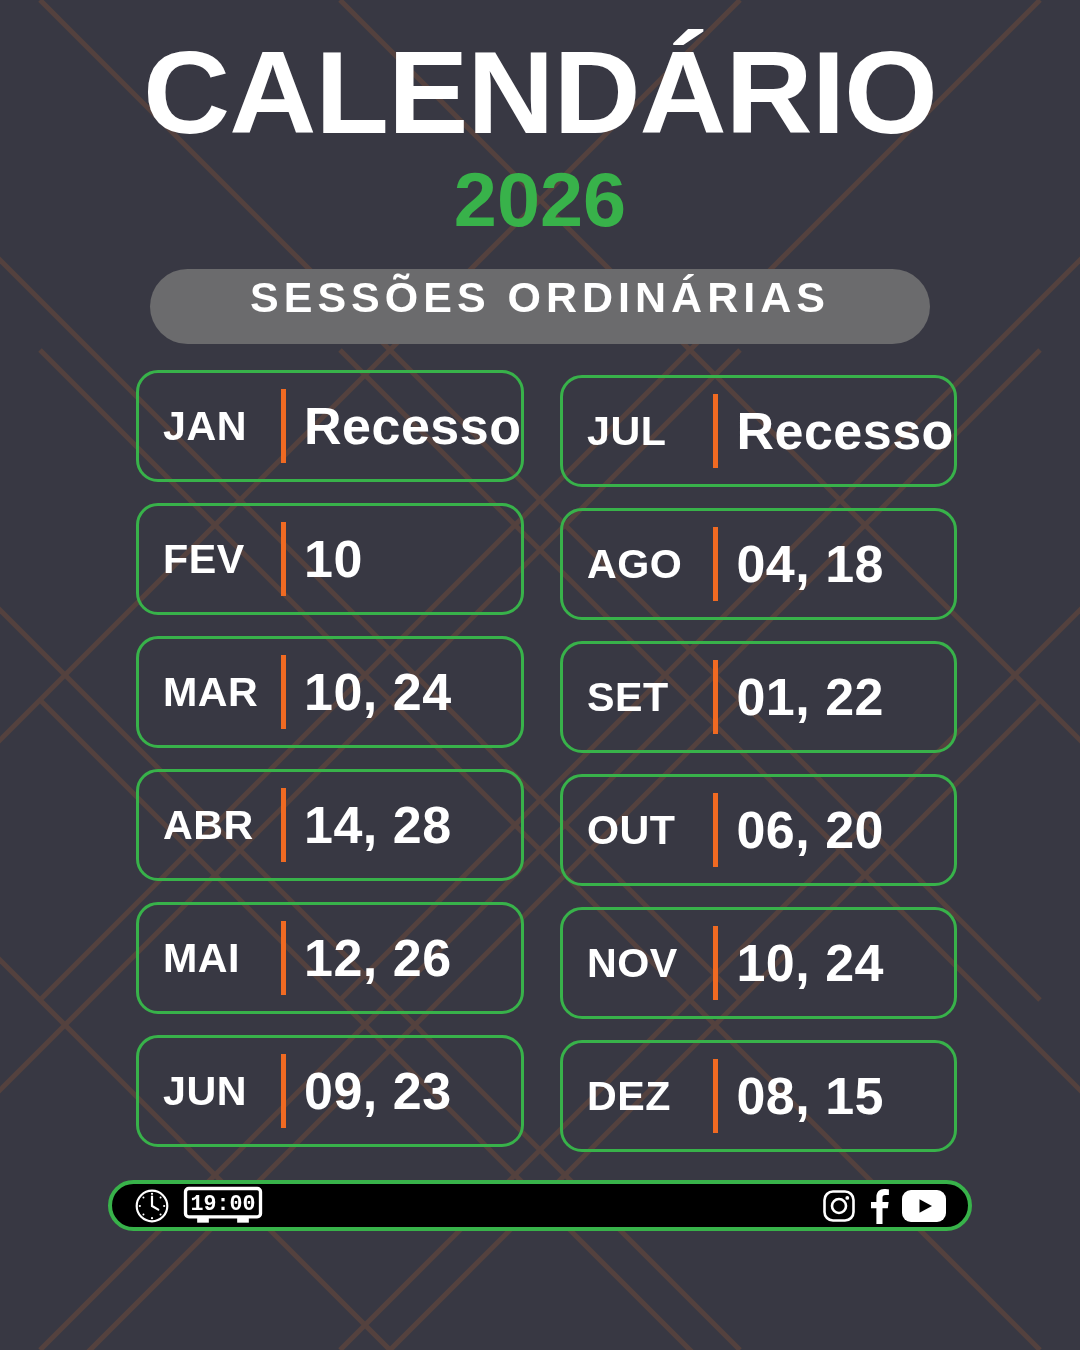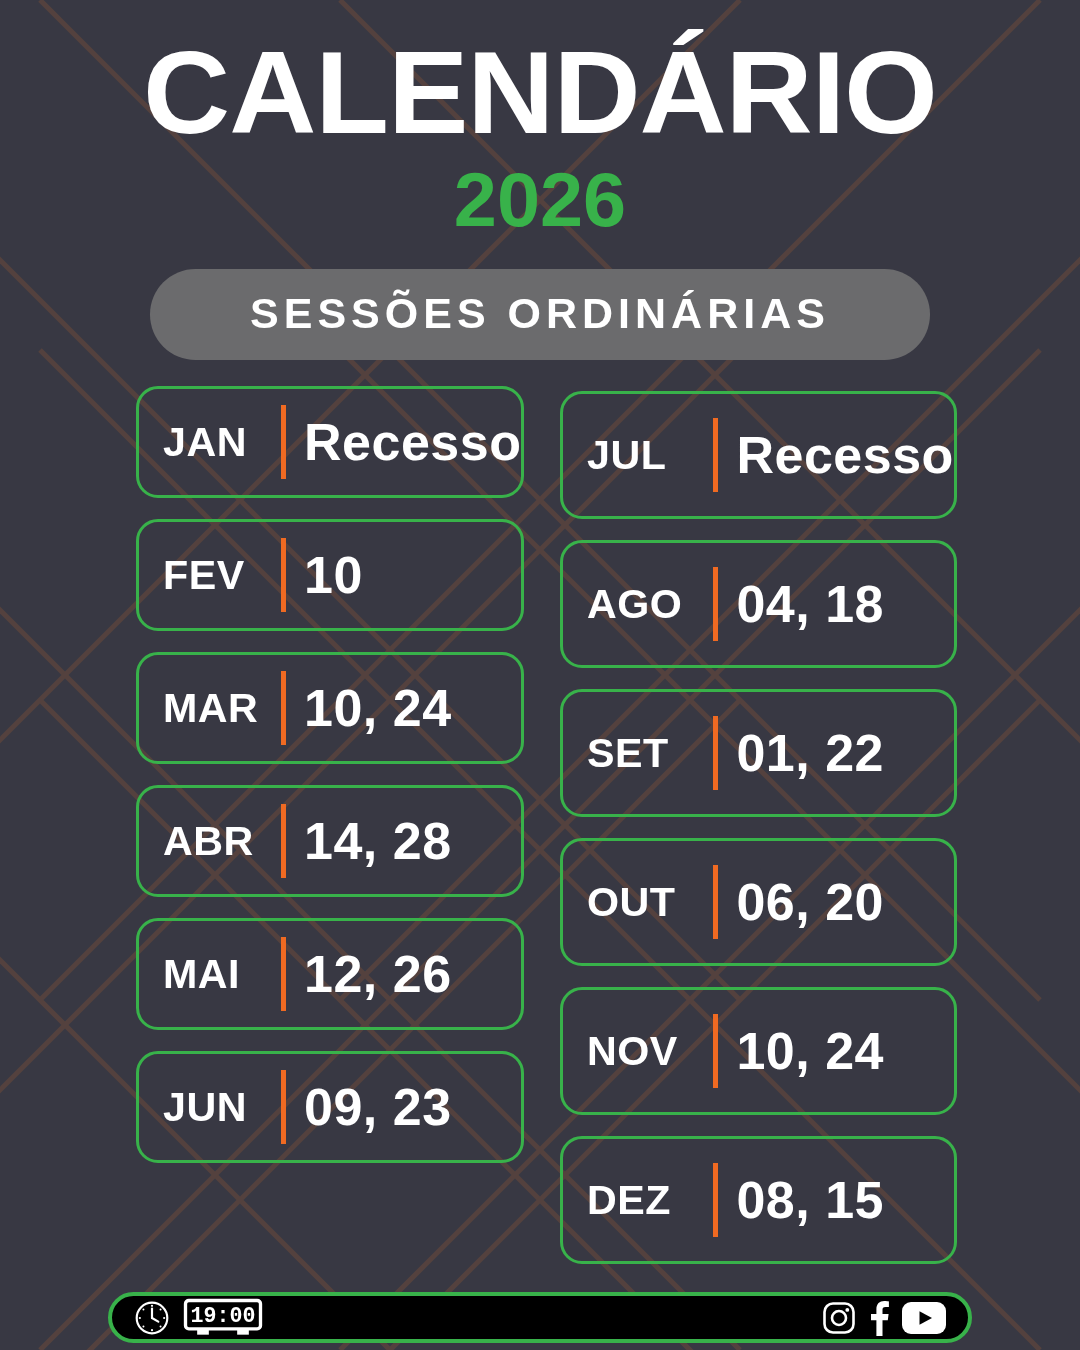--- a/index.html
+++ b/index.html
@@ -35,21 +35,21 @@
     font-weight:bold;
     letter-spacing:0px;
     margin-top:4px;
     transform:scaleX(1.02);
   }
 
   .pill-wrap{ display:flex; justify-content:center; margin-top:26px; }
   .pill{
     background:#6b6b6d;
     border-radius:54px;
-    padding:20px 58px 22px;
+    padding:4px 58px 22px;
     min-width:780px;
     color:#ffffff;
     font-size:43px;
     font-weight:bold;
     letter-spacing:5px;
     text-align:center;
   }
 
   
   .grid{
@@ -65,21 +65,21 @@
 
   .card{
     border:3px solid #38b24a;
     border-radius:22px;
     height:112px;
     display:flex;
     align-items:center;
     padding-left:24px;
     position:relative;
   }
-  .col-right .card{ height:128px; }
+  .col-right .card{ height:112px; }
 
   .month{
     color:#ffffff;
     font-size:40px;
     font-weight:bold;
     letter-spacing:0.5px;
     width:118px;
     flex:none;
     transform:scaleX(1.03);
     transform-origin:left center;

